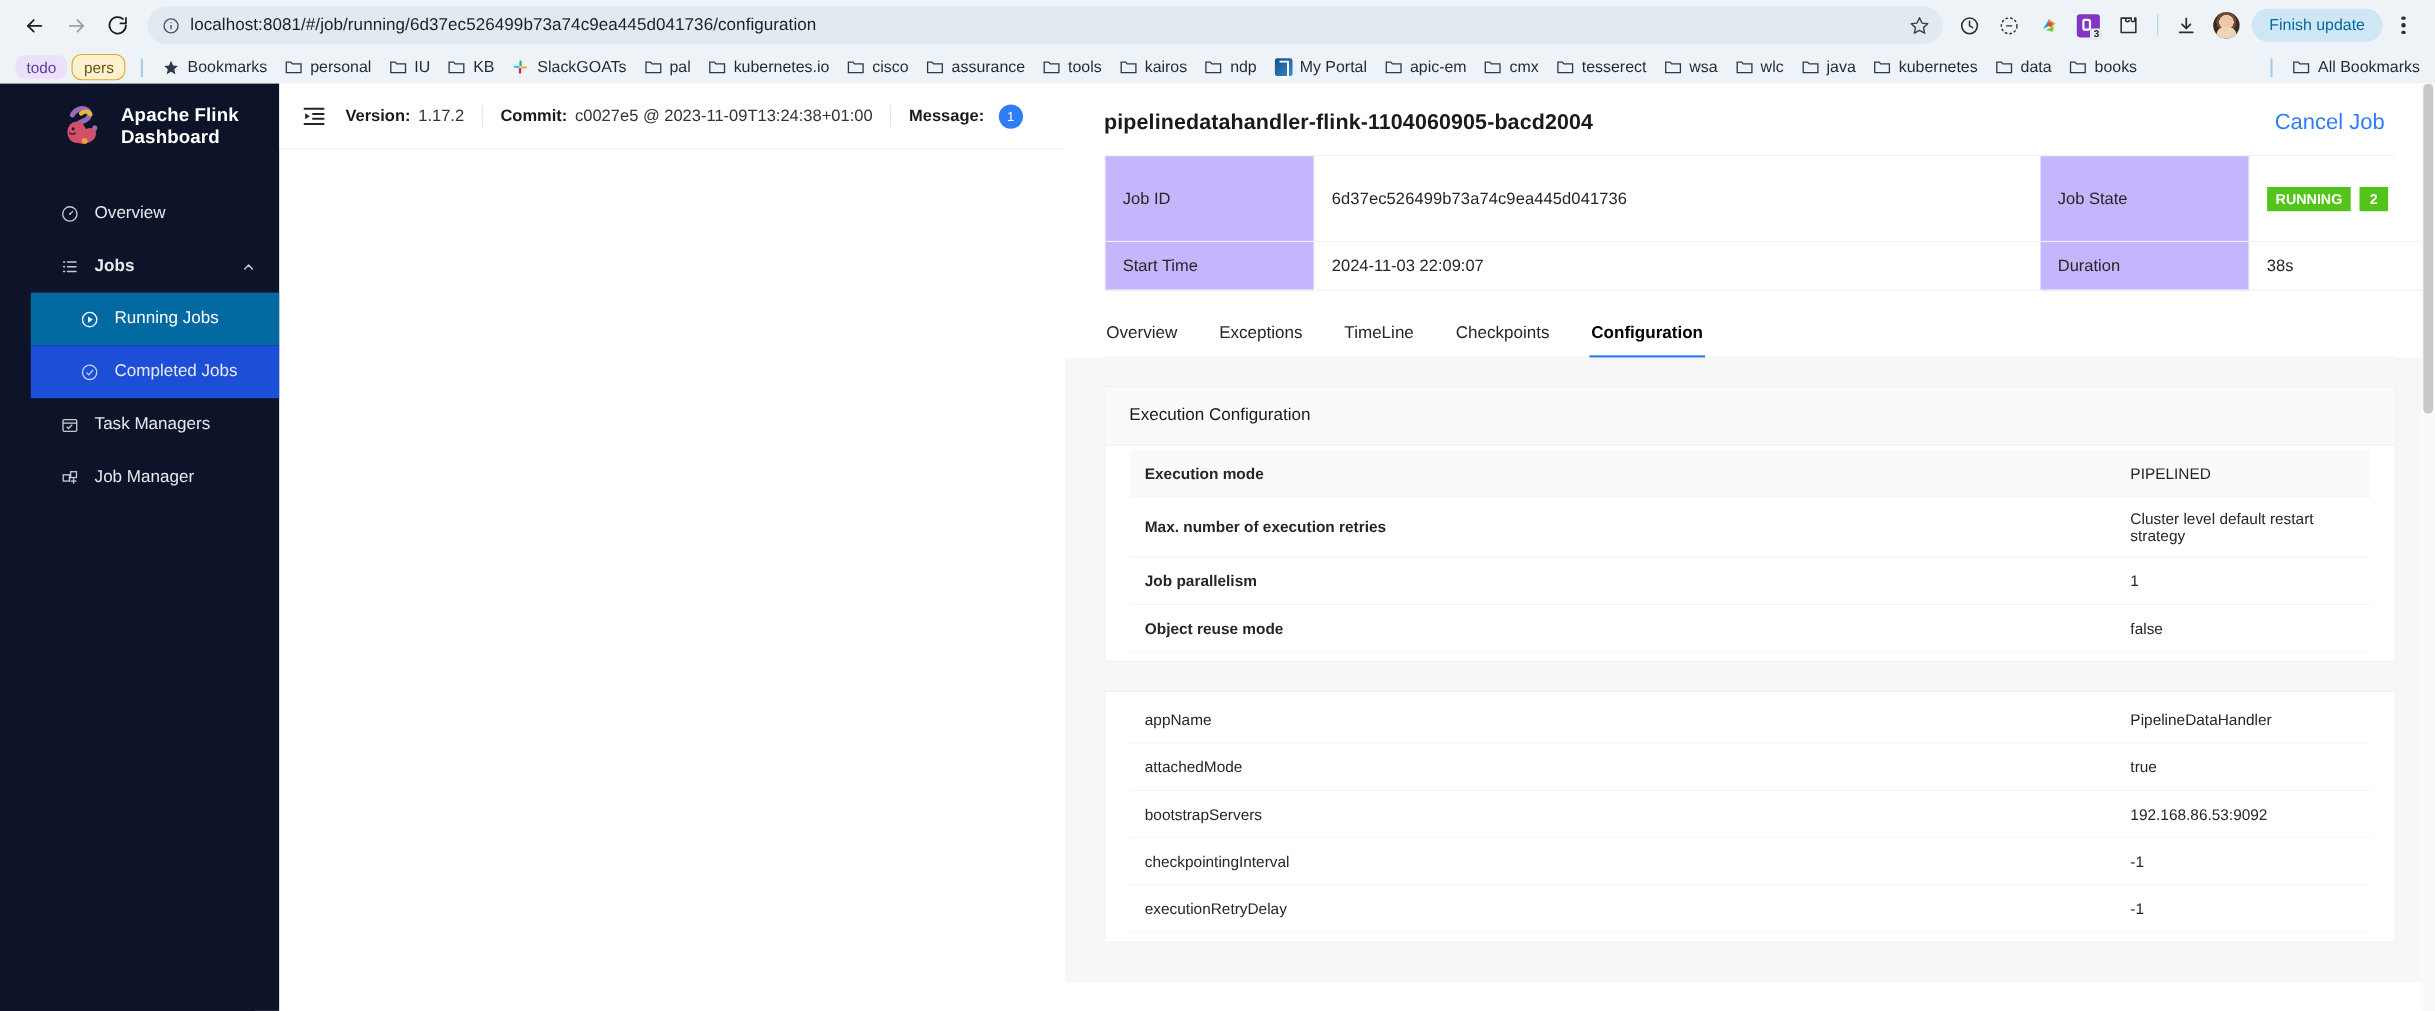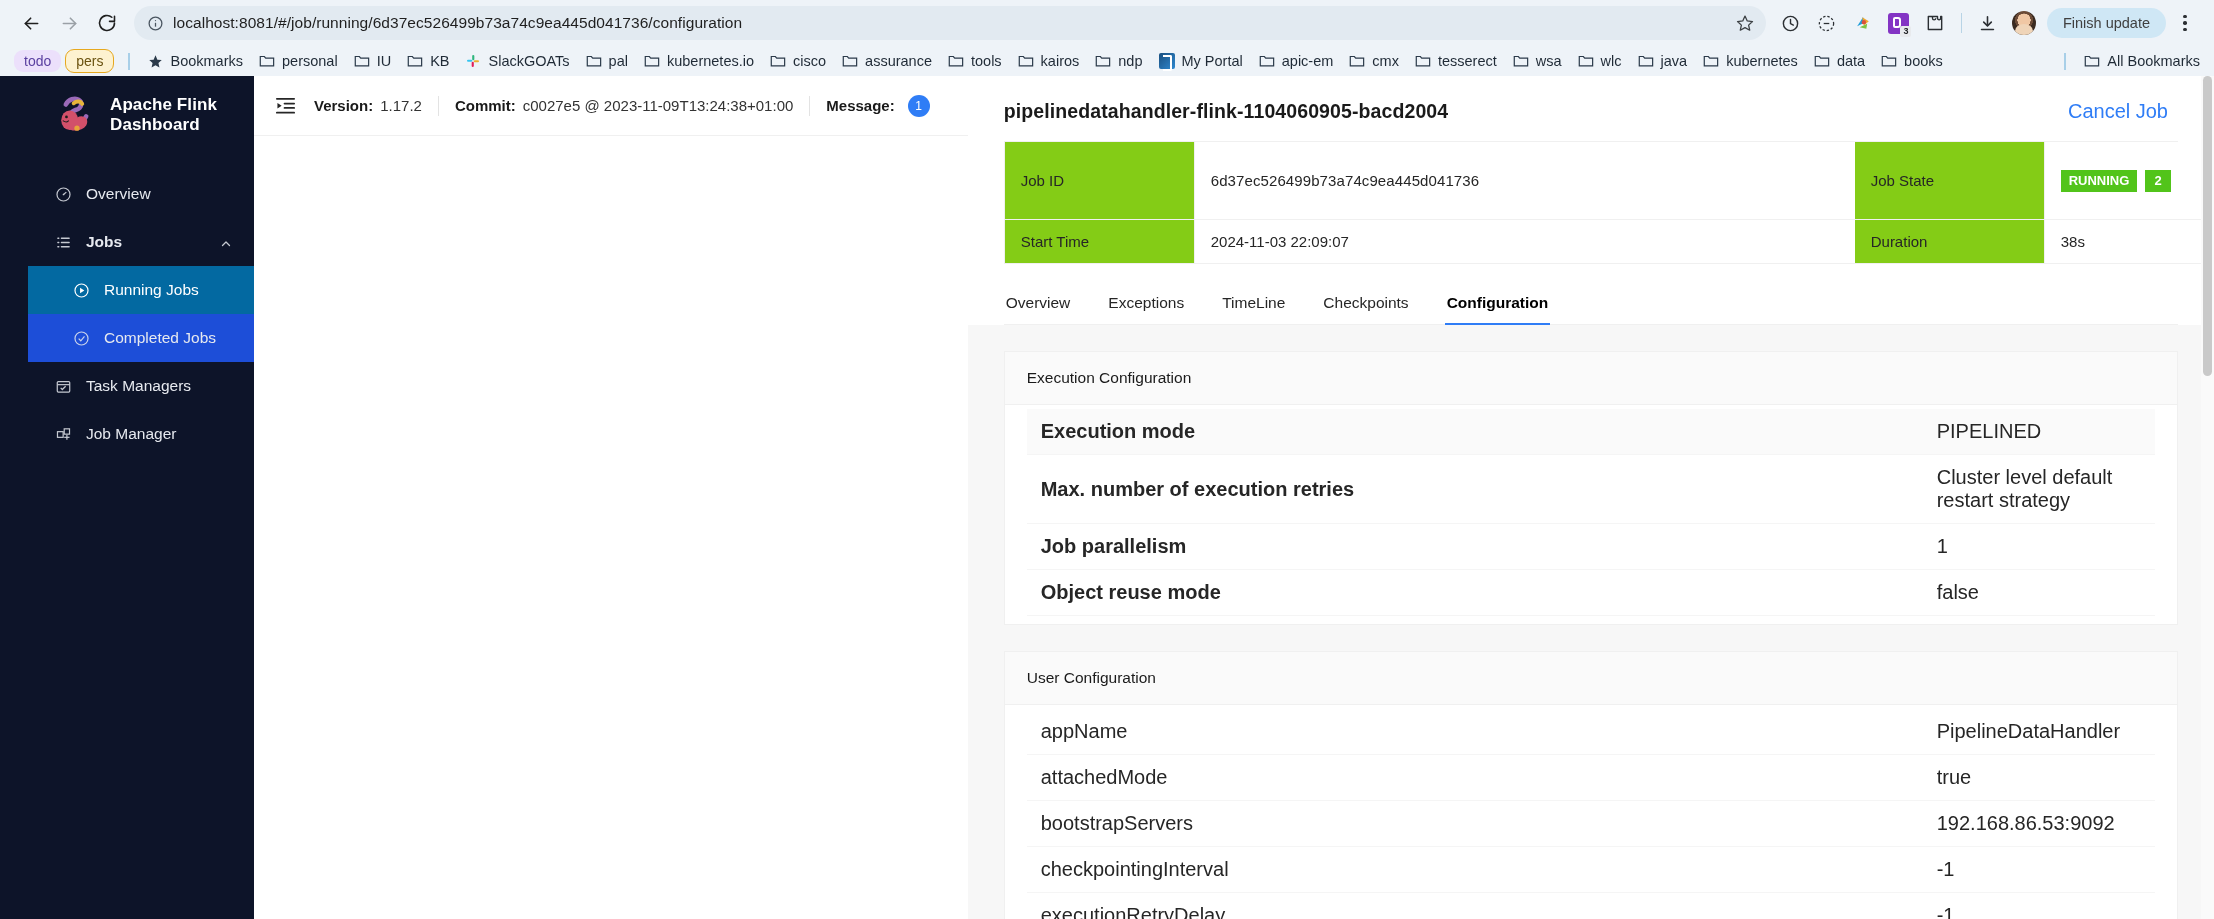--- a/index.html
+++ b/index.html
@@ -116,21 +116,21 @@
     position: absolute;
     left: 50%; top: 55%;
     transform: translateX(-50%);
     width: 18px; height: 14px;
     background: #efd4b8;
     border-radius: 50% 50% 0 0;
   }
   .finish-update {
     height: 30px;
     background: #cfe7f5;
-    color: #404040;
+    color: #0369a1;
     border-radius: 15px;
     padding: 0 16px;
     display: flex; align-items: center;
     font-size: 14.5px;
     white-space: nowrap;
     margin-left: 4px;
   }
   .kebab {
     width: 30px; height: 34px;
     display: flex; flex-direction: column;
@@ -316,21 +316,21 @@
     grid-template-columns: 190px 660px 190px 240px 100px 1fr;
     font-size: 15px;
     color: #262626;
   }
   .info-table .cell {
     padding: 13px 16px;
     border-bottom: 1px solid #f0f0f0;
     display: flex; align-items: center;
     min-height: 40px;
   }
-  .info-table .cell.lbl { background: #84cc16; border-right: 1px solid #f0f0f0; }
+  .info-table .cell.lbl { background: #c4b5fd; border-right: 1px solid #f0f0f0; }
   .info-table .cell.val { background: #fff; }
   .info-table .cell.val.mono { letter-spacing: .1px; }
   .info-table .cell.span2 { grid-column: span 2; }
   .state-badge {
     background: #52c41a; color: #fff;
     font-size: 13px; font-weight: bold;
     padding: 3px 8px;
     line-height: 16px;
     margin-right: 8px;
   }
@@ -381,21 +381,21 @@
     font-size: 15.5px;
     color: #1a1a1a;
     border-bottom: 1px solid #f0f0f0;
   }
   .card-body { padding: 4px 22px 8px 22px; }
   .kv-row {
     display: flex;
     align-items: center;
     min-height: 43px;
     border-bottom: 1px solid #f5f5f5;
-    font-size: 20px;
+    font-size: 14px;
     color: #262626;
   }
   .kv-row:last-child { border-bottom: 1px solid #f5f5f5; }
   .kv-row.shaded { background: #fafafa; }
   .kv-key { flex: 0 0 910px; padding: 11px 14px; }
   .kv-key.bold { font-weight: bold; }
   .kv-val { flex: 1 1 auto; padding: 11px 0; }
 
   .scrollbar {
     position: absolute;
@@ -836,21 +836,20 @@
               <div class="kv-val">1</div>
             </div>
             <div class="kv-row">
               <div class="kv-key bold">Object reuse mode</div>
               <div class="kv-val">false</div>
             </div>
           </div>
         </div>
 
         <div class="card">
-          <div class="card-head">User Configuration</div>
           <div class="card-body">
             <div class="kv-row">
               <div class="kv-key">appName</div>
               <div class="kv-val">PipelineDataHandler</div>
             </div>
             <div class="kv-row">
               <div class="kv-key">attachedMode</div>
               <div class="kv-val">true</div>
             </div>
             <div class="kv-row">

